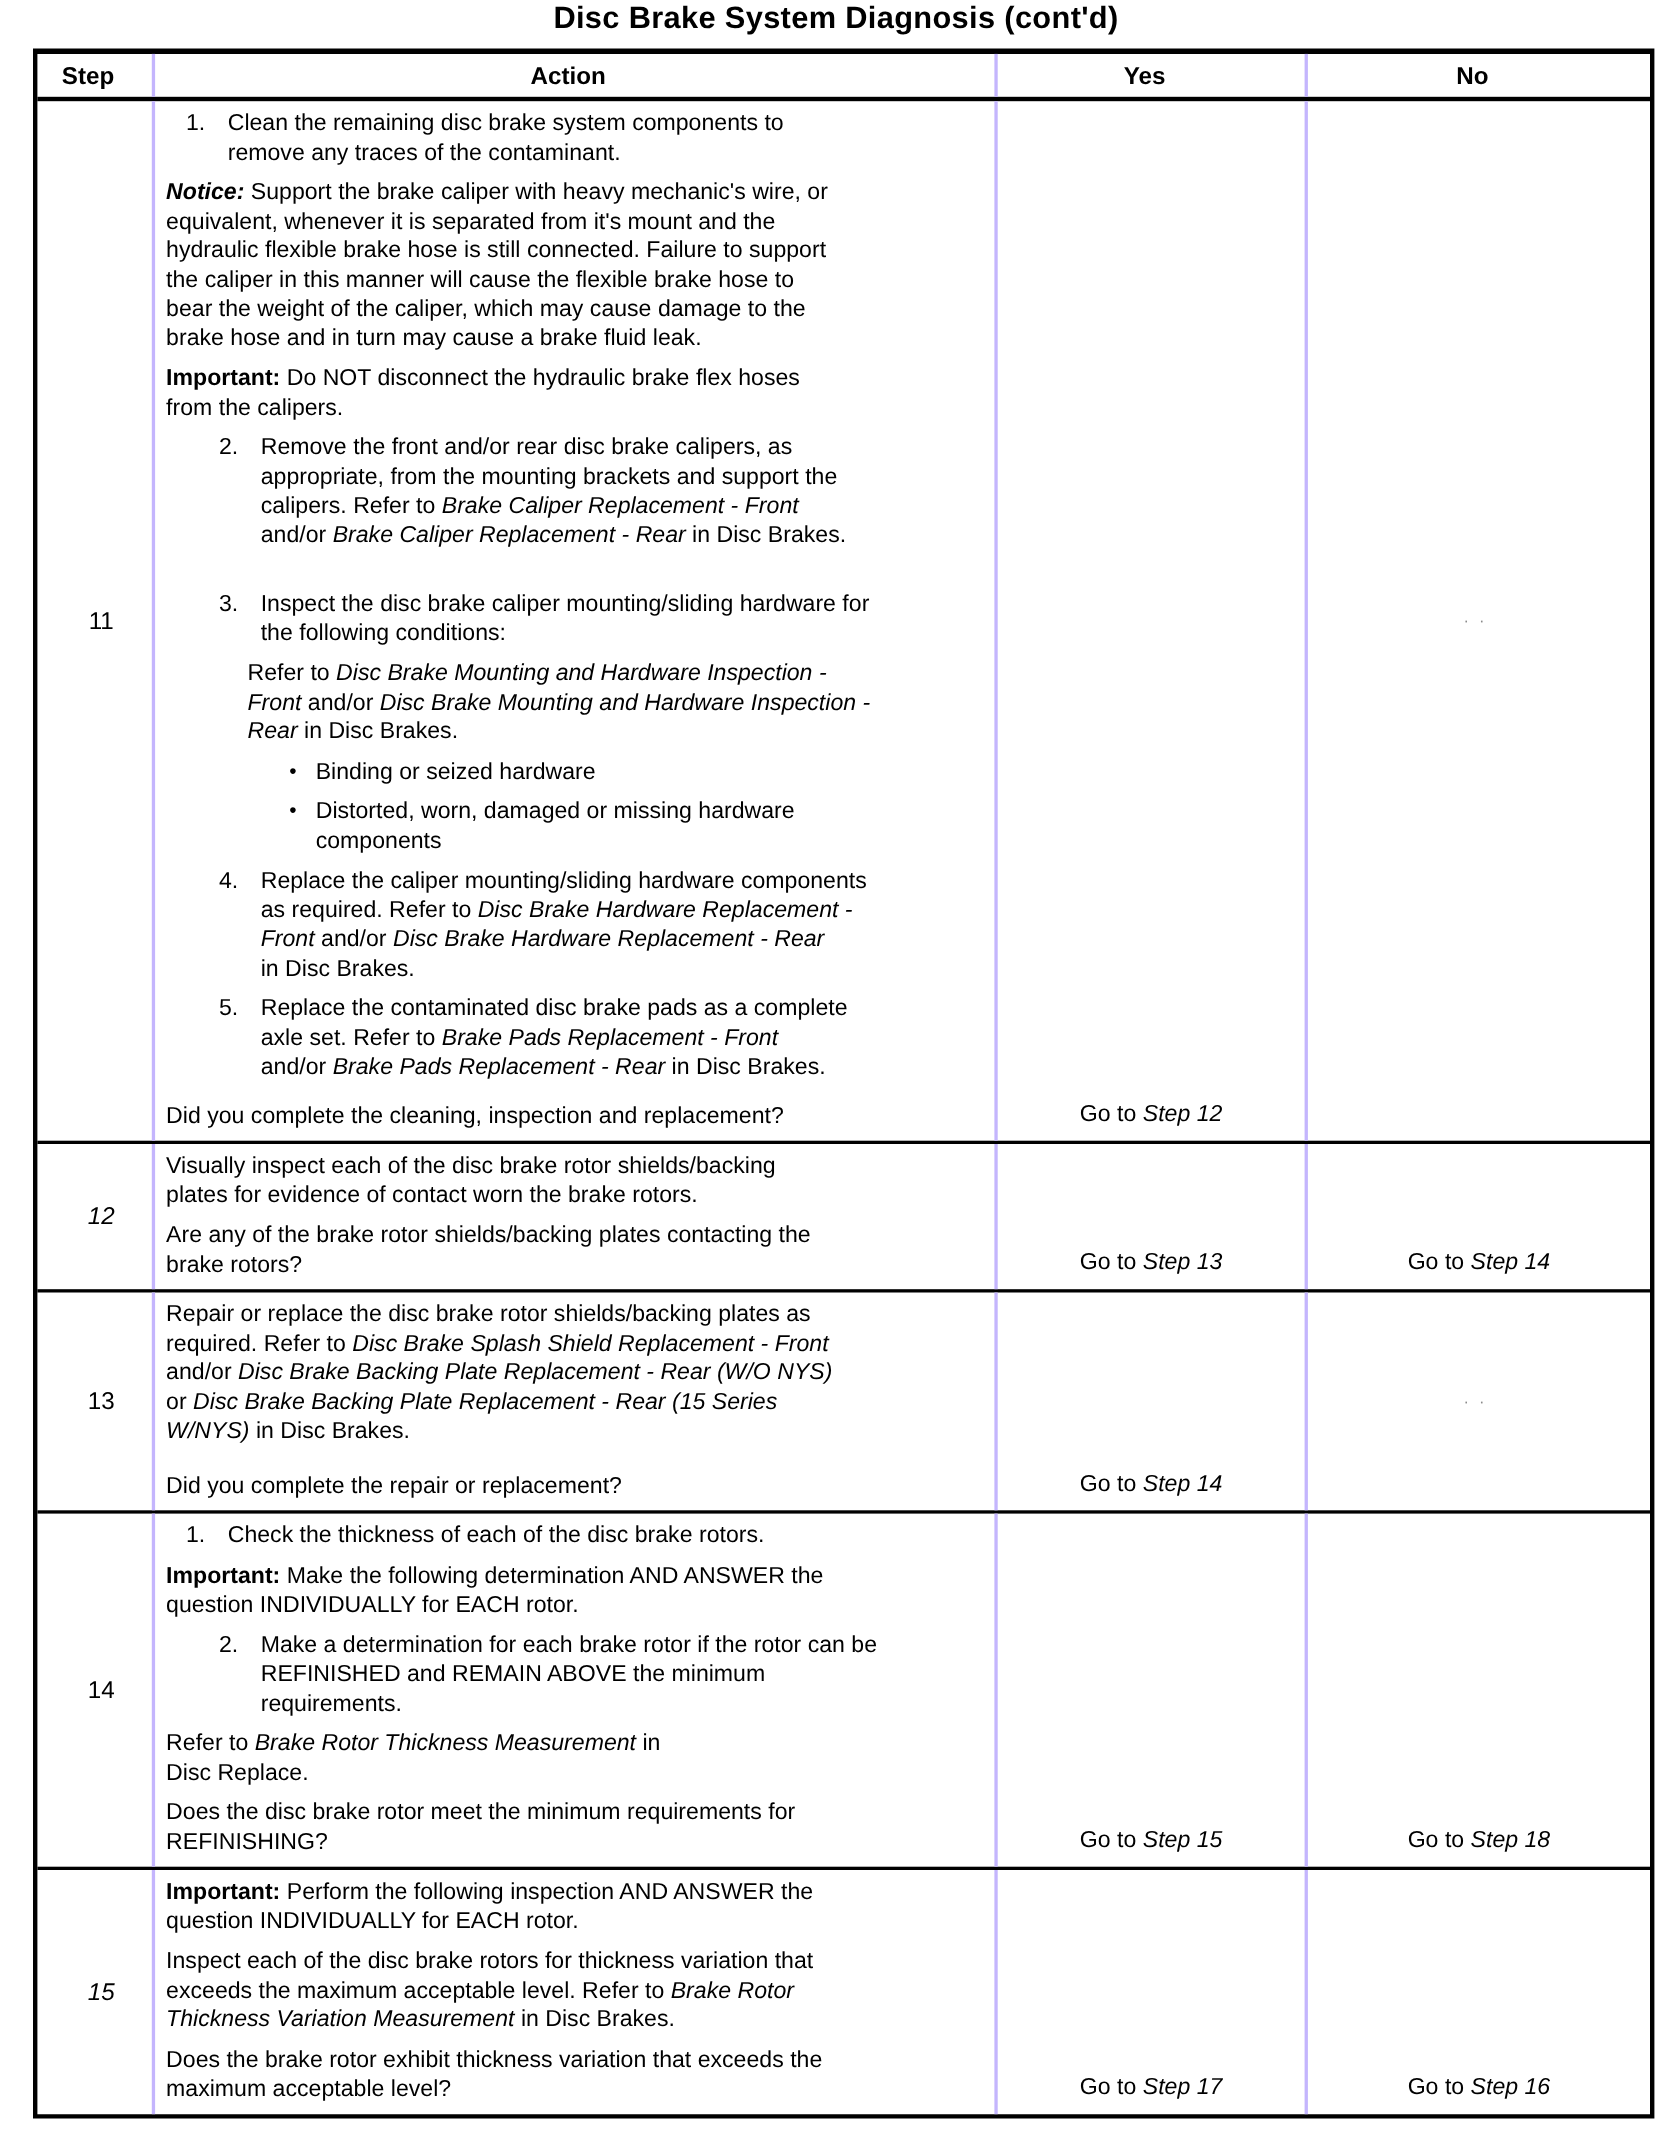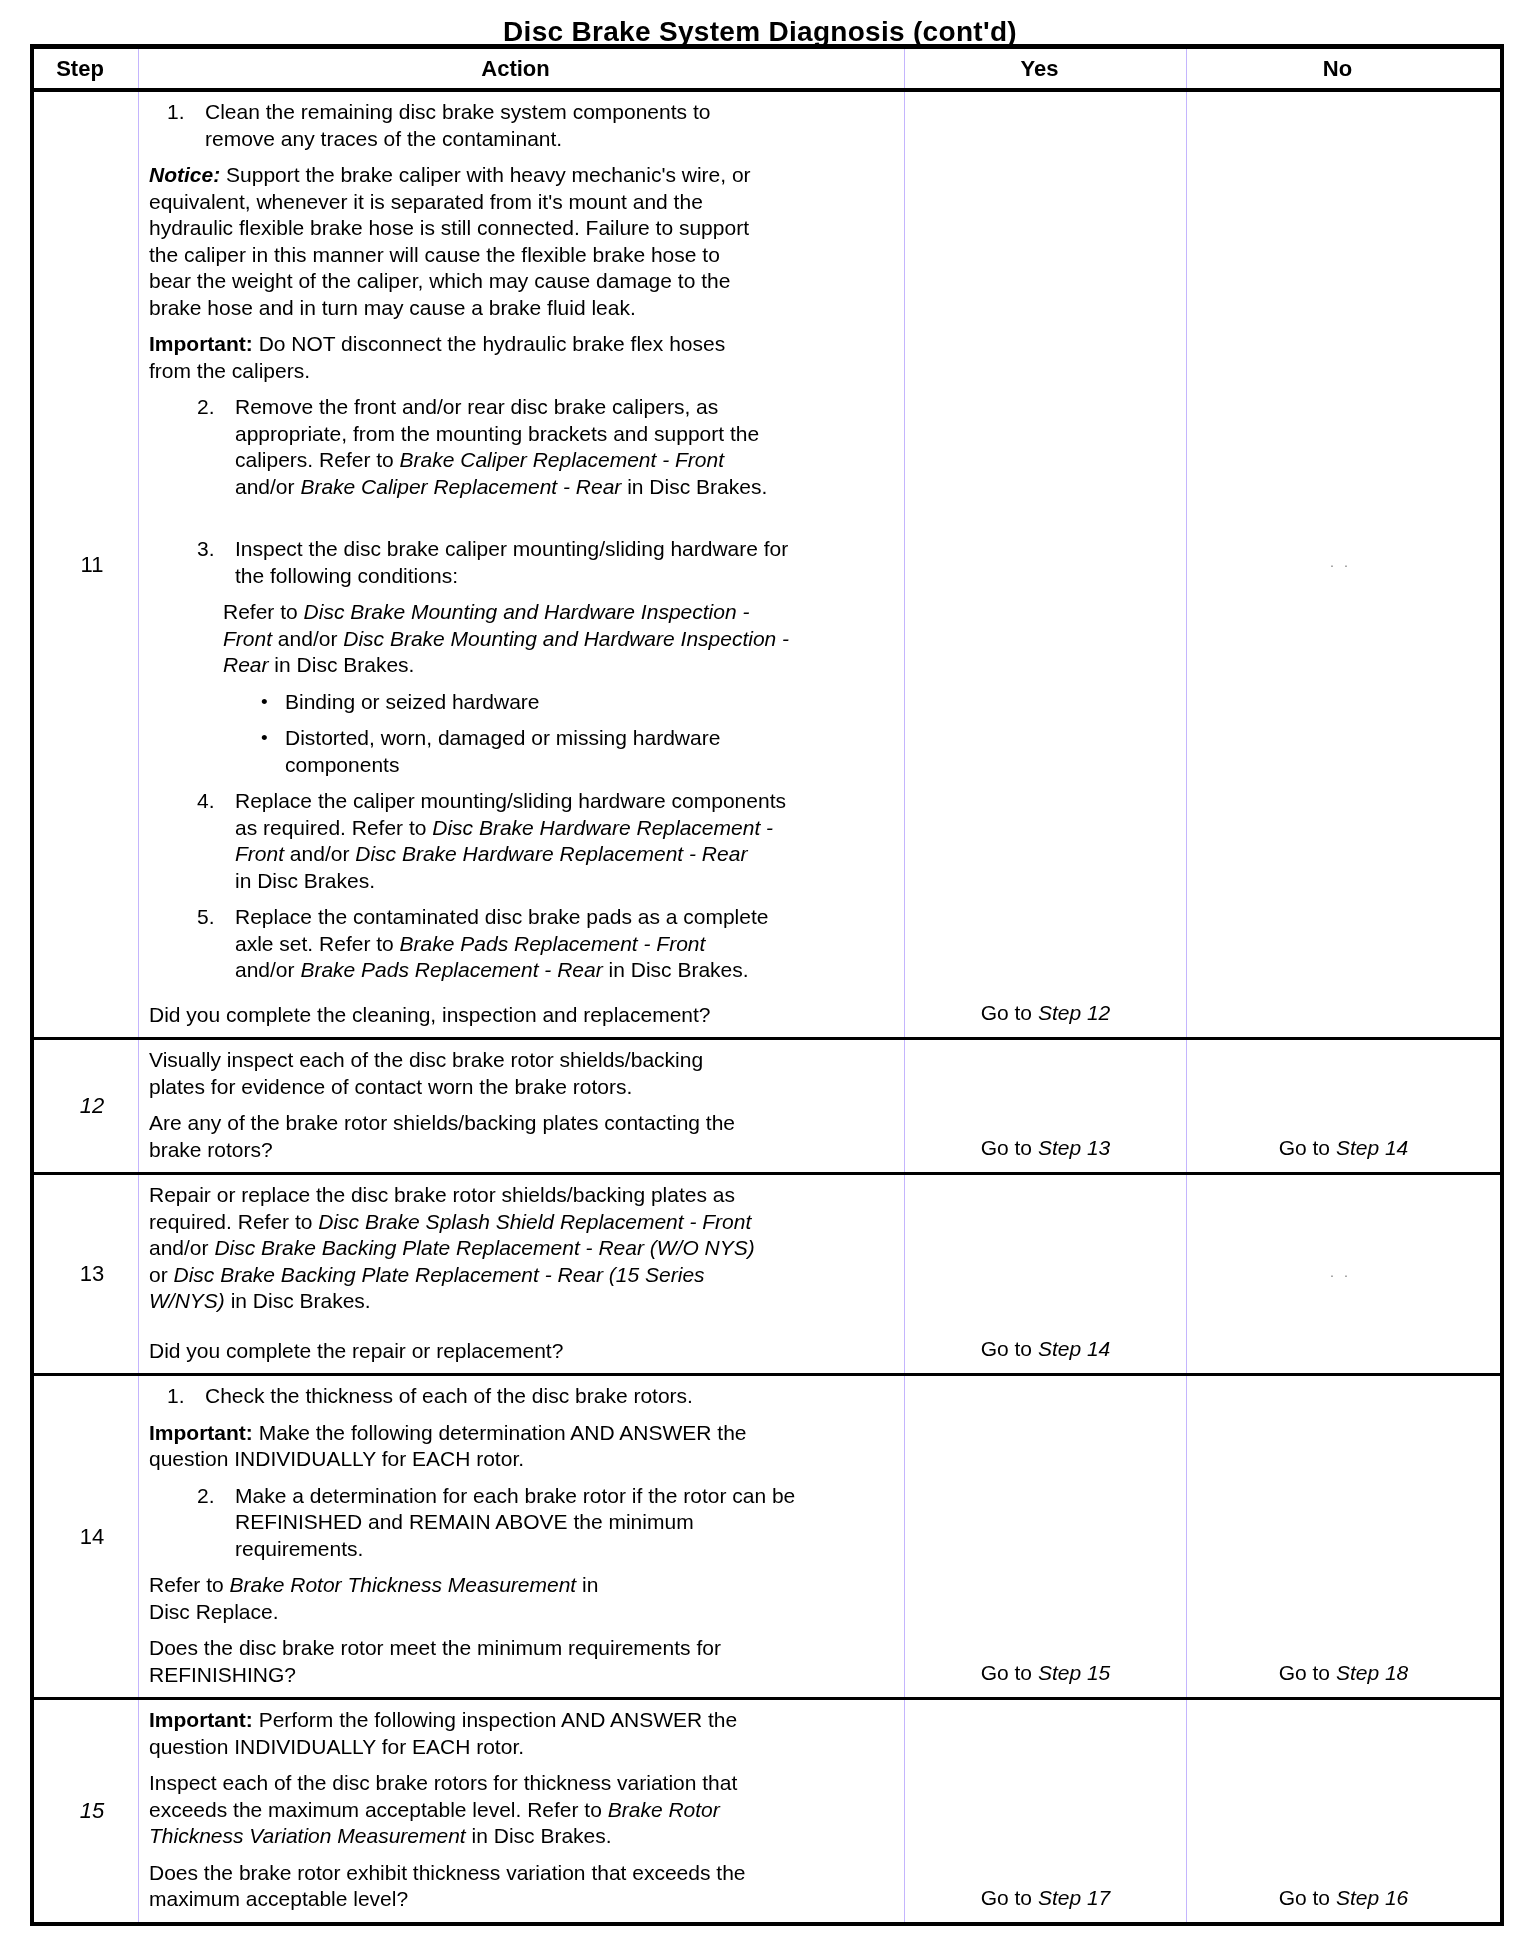--- a/index.html
+++ b/index.html
@@ -1,30 +1,30 @@
 <!DOCTYPE html>
 <html><head>
 <meta charset="utf-8">
 <style>
   html,body { margin:0; padding:0; background:#ffffff; }
   body { width:1520px; height:1950px; font-family:"Liberation Sans", sans-serif; color:#000; }
   .page { position:relative; width:1520px; height:1950px; background:#ffffff; overflow:hidden; }
 
-  .title { position:absolute; top:16px; left:0; width:100%; text-align:center;
+  .title { position:absolute; top:0; left:0; width:100%; text-align:center;
            font-size:28px; font-weight:bold; letter-spacing:.3px; }
 
   .diag-table { position:absolute; left:30px; top:44px; width:1466px;
                 border:4px solid #000; border-top-width:5px; background:#fff; }
 
   .row { display:grid; grid-template-columns:104px 766px 282px auto; }
   .row + .row { border-top:3px solid #000; }
   .header-row + .row { border-top:4px solid #000; }
 
   .cell { min-width:0; }
-  .cell + .cell { border-left:1px solid #c4b5fd; }
+  .cell + .cell { border-left:3px solid #c4b5fd; }
 
   .hcell { font-weight:bold; font-size:22px; text-align:center; padding:7px 12px 6px 0; }
 
   .step-cell { display:flex; align-items:center; justify-content:center; font-size:22px;padding-left:12px; }
 
   .action-cell { display:flex; flex-direction:column; padding:7px 10px 9px 10px;
                  font-size:21px; line-height:26.5px; }
 
   .block { margin-top:10px; }
   .block.first { margin-top:0; }

